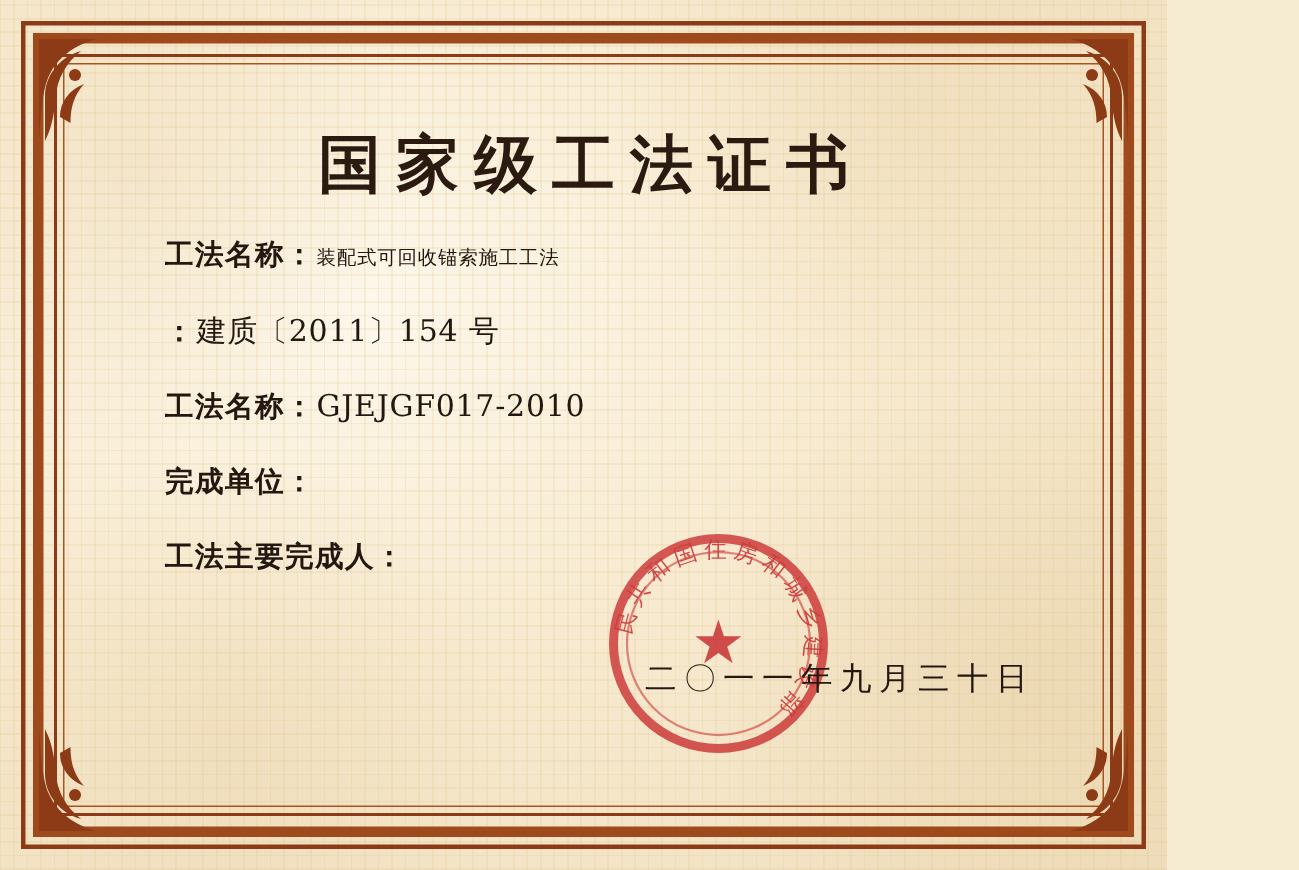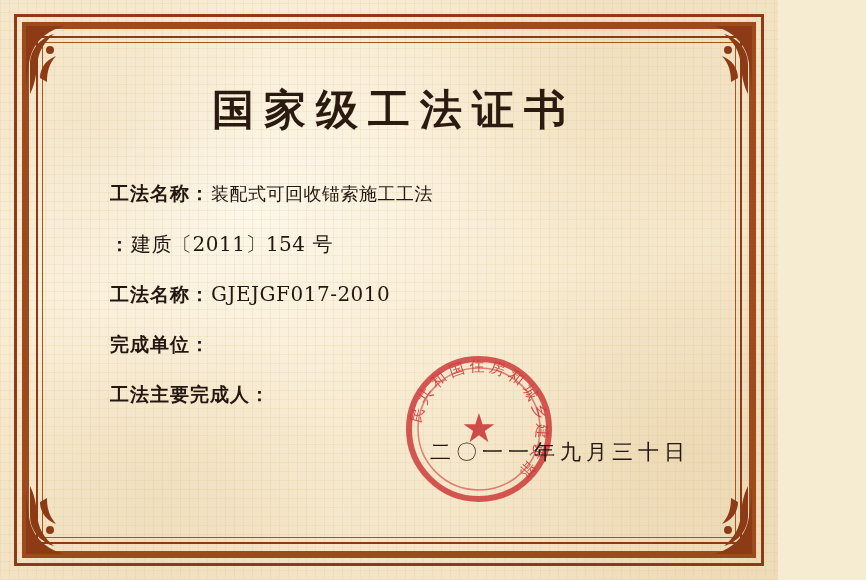--- a/index.html
+++ b/index.html
@@ -119,36 +119,35 @@
     right: 20px;
   }
 
   .field-row {
     display: flex;
     align-items: baseline;
     margin-bottom: 24px;
     font-size: 19px;
     color: #241710;
     white-space: nowrap;
-    margin-top: 24px;
   }
   .field-label {
     font-family: "DejaVu Sans", sans-serif;
     font-weight: bold;
     font-size: 19px;
     letter-spacing: 1px;
   }
   .field-colon {
     font-weight: bold;
     font-size: 19px;
     padding-right: 2px;
   }
   .field-value {
     font-family: Liberation Serif, serif;
-    font-size: 18px;
+    font-size: 13px;
     letter-spacing: 0.5px;
   }
   .field-value.mono-num {
     font-family: "DejaVu Serif", serif;
     font-size: 20px;
   }
 
   
   #seal {
     position: absolute;

